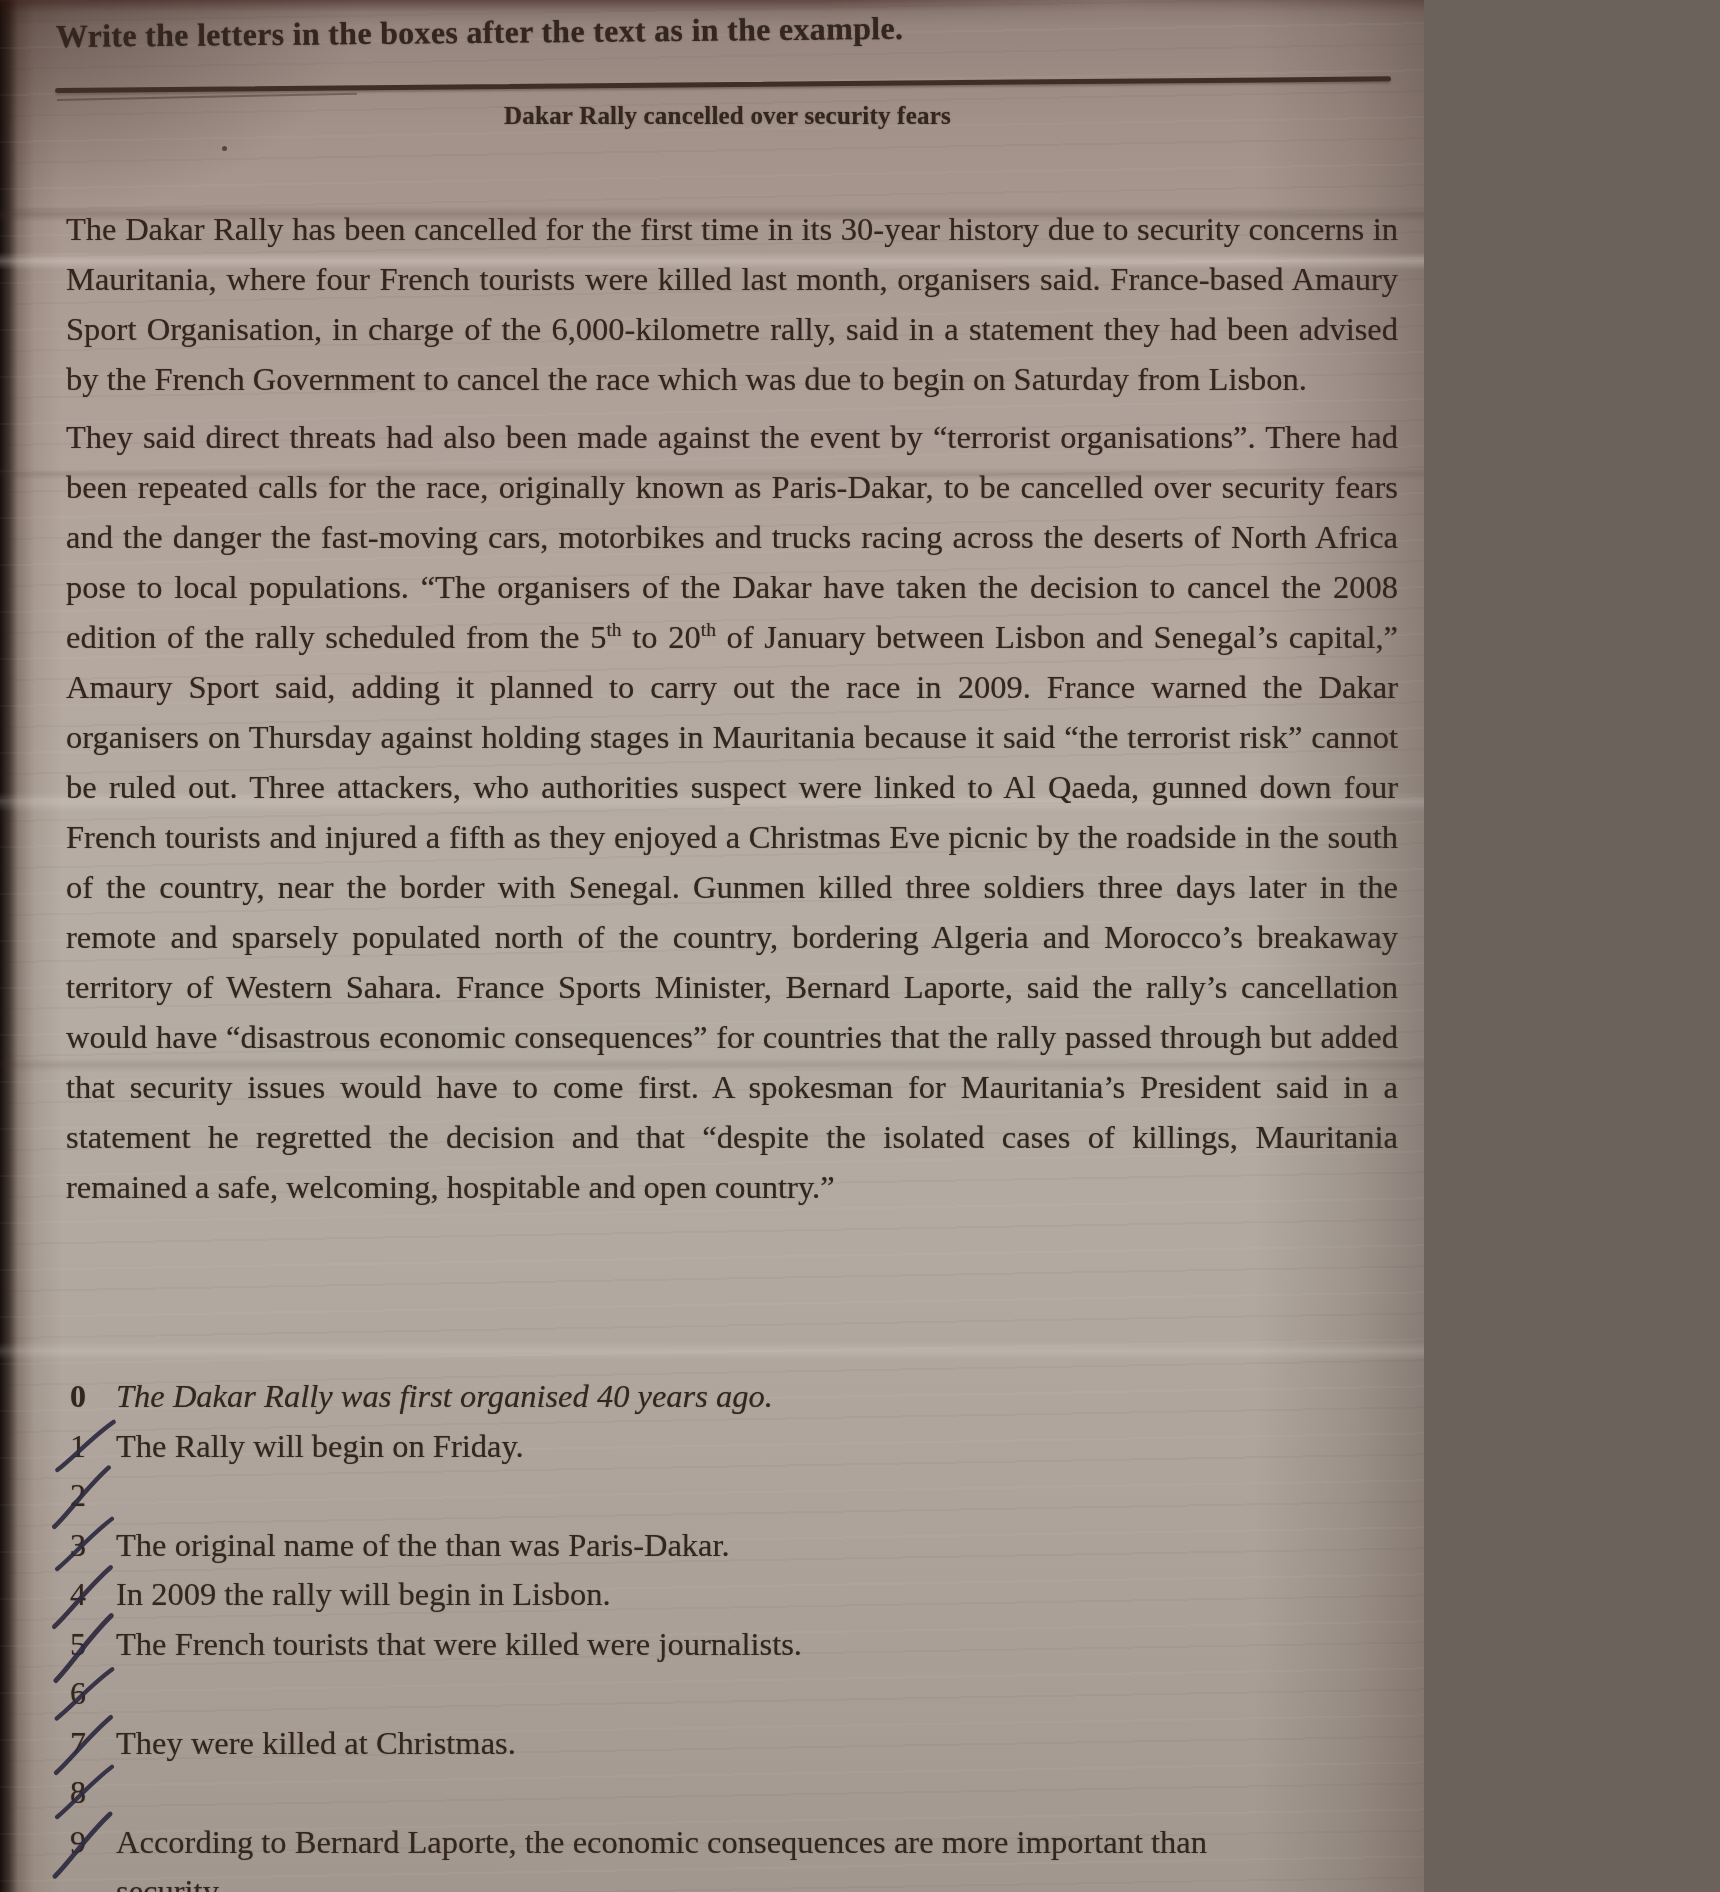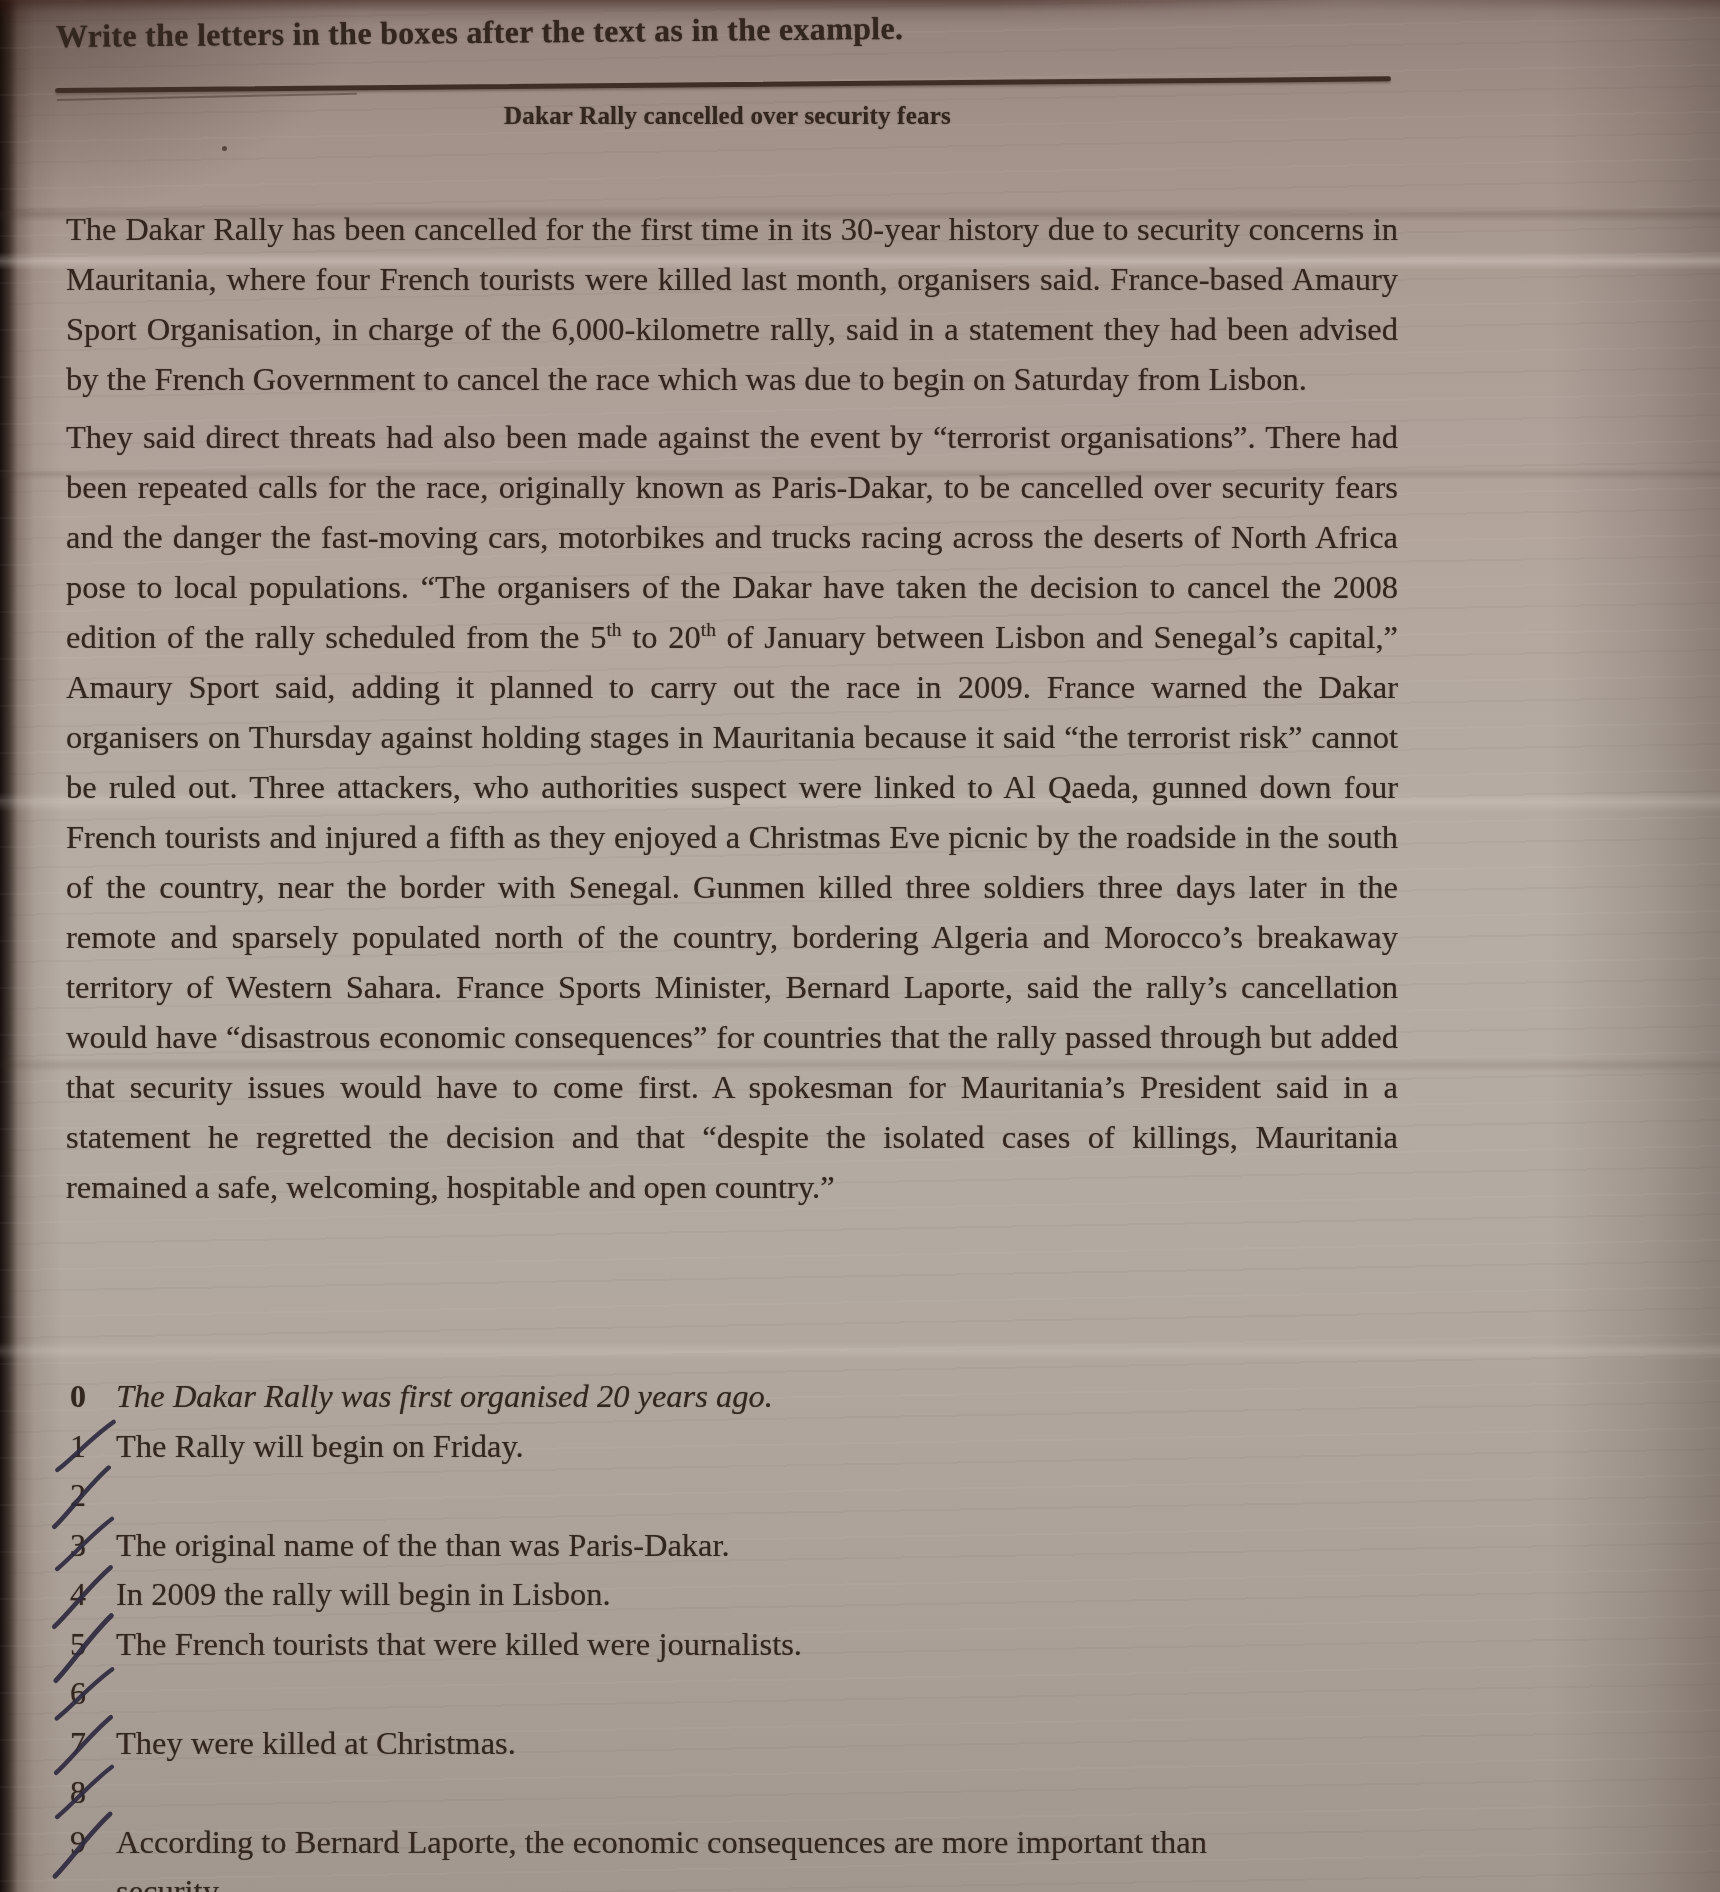--- a/index.html
+++ b/index.html
@@ -1,18 +1,18 @@
 <!DOCTYPE html>
 <html style="--pen-ink: #2f2b40;"><head>
 <meta charset="utf-8">
 <style>
   html,body{margin:0;padding:0;background:#6b625c;}
   .page{
     position:relative;
-    width:1720px;height:1892px;
+    width:1424px;height:1892px;
     overflow:hidden;
     font-family:"Liberation Serif", serif;
     color:#33261e;
     background:
       radial-gradient(ellipse 520px 320px at 0% 0%, rgba(40,22,16,.40), rgba(0,0,0,0) 70%),
       linear-gradient(90deg, rgba(16,9,7,.96) 0px, rgba(28,16,12,.75) 9px, rgba(70,50,42,.40) 18px, rgba(110,90,80,.18) 34px, rgba(0,0,0,0) 62px),
       linear-gradient(270deg, rgba(58,44,40,.34) 0px, rgba(58,44,40,.16) 70px, rgba(0,0,0,0) 170px),
       linear-gradient(180deg, #93827c 0%, #a29289 7%, #ac9d95 16%, #b3a69d 30%, #b6ada4 48%, #b2a9a0 66%, #aca198 84%, #a2978e 100%);
   }
   
@@ -120,21 +120,21 @@
     <p><span>They said direct threats had also been made against the event by “terrorist organisations”. There had been repeated calls for the race, originally known as Paris-Dakar, to be cancelled over security fears and the danger the fast-moving cars, motorbikes and trucks racing across the deserts of North Africa pose to local populations. “The organisers of the Dakar have taken the decision to cancel the 2008 edition of the rally scheduled from the 5</span><sup>th</sup><span> to 20</span><sup>th</sup><span> of January between Lisbon and Senegal’s capital,” Amaury Sport said, adding it planned to carry out the race in 2009. France warned the Dakar organisers on Thursday against holding stages in Mauritania because it said “the terrorist risk” cannot be ruled out. Three attackers, who authorities suspect were linked to Al Qaeda, gunned down four French tourists and injured a fifth as they enjoyed a Christmas Eve picnic by the roadside in the south of the country, near the border with Senegal. Gunmen killed three soldiers three days later in the remote and sparsely populated north of the country, bordering Algeria and Morocco’s breakaway territory of Western Sahara. France Sports Minister, Bernard Laporte, said the rally’s cancellation would have “disastrous economic consequences” for countries that the rally passed through but added that security issues would have to come first. A spokesman for Mauritania’s President said in a statement he regretted the decision and that “despite the isolated cases of killings, Mauritania remained a safe, welcoming, hospitable and open country.”</span></p>
   </div>
 
   <div class="statements">
   <div class="row example">
     <span class="stmt-num">
       
       <span>0</span>
     </span>
     <span class="stmt-text">
-      <span>The Dakar Rally was first organised 20 years ago.</span>
+      <span>The Dakar Rally was first organised 40 years ago.</span>
       
     </span>
   </div>
 
   <div class="row">
     <span class="stmt-num">
       <svg class="pen" viewBox="0 0 64 60">
         <path d="M4 55 C 18 43 36 20 57 3" fill="none" stroke="currentColor" stroke-width="4.3" stroke-linecap="round"></path>
       </svg>
       <span>1</span>

